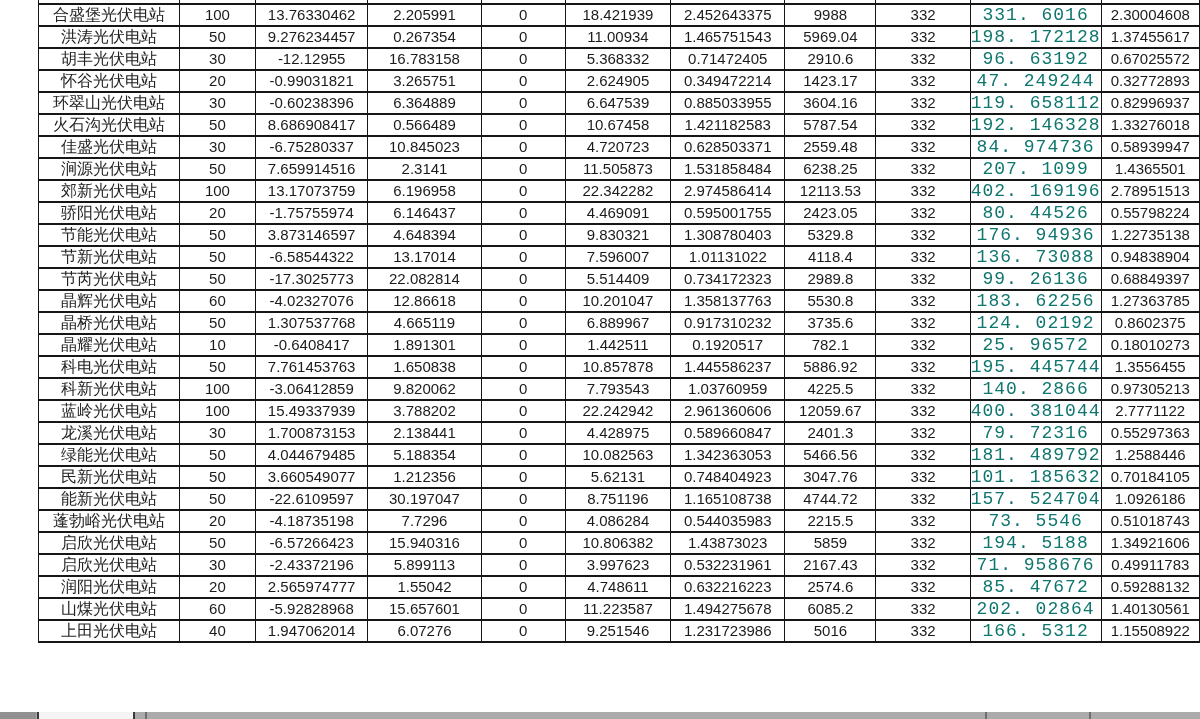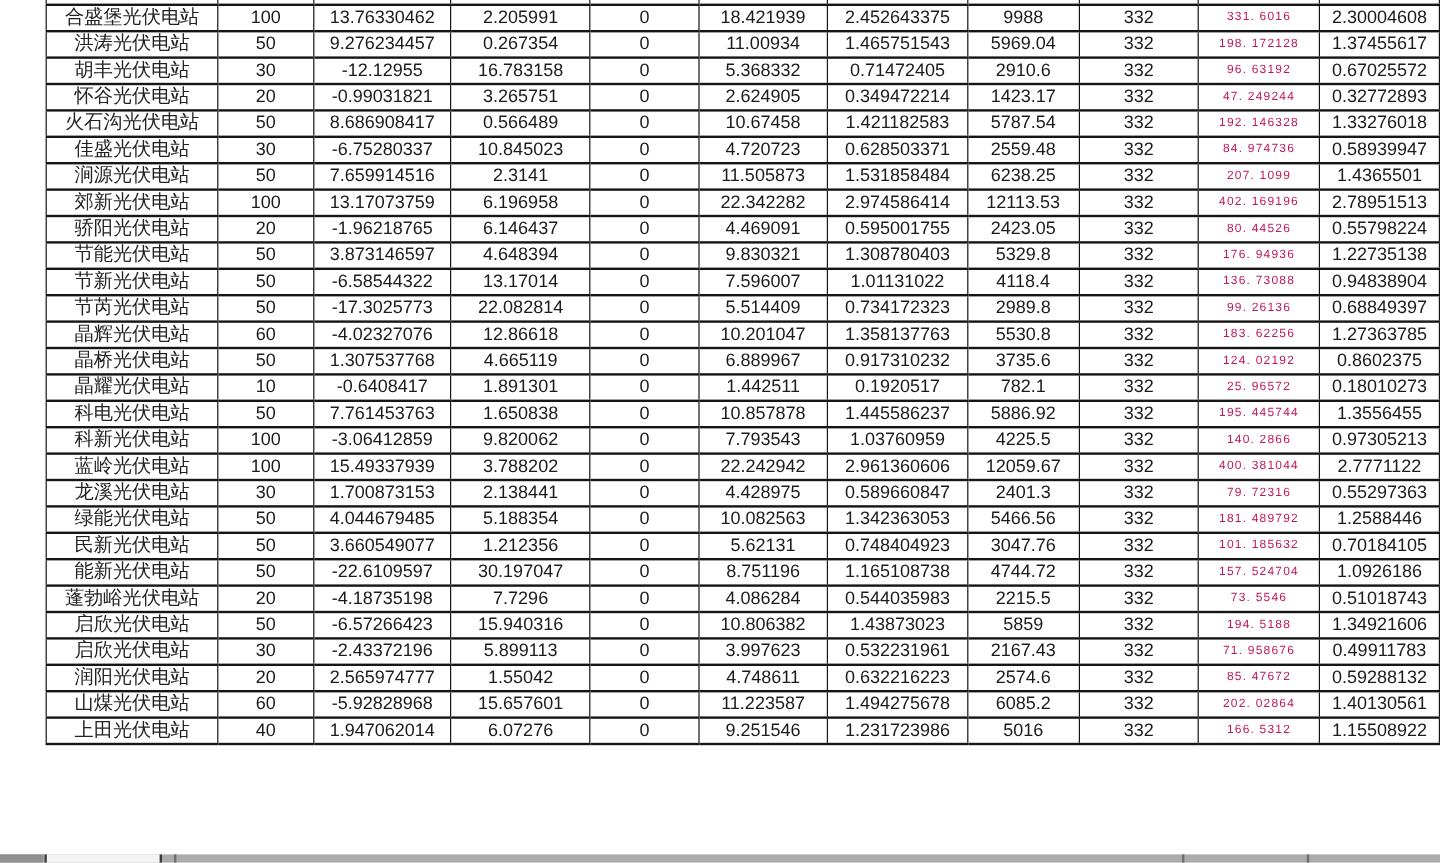--- a/index.html
+++ b/index.html
@@ -41,23 +41,23 @@
     height: 3px;
     line-height: 3px;
     border-top: none;
     font-size: 1px;
   }
   table.sheet td.name {
     font-size: 16px;
     color: #222222;
   }
   table.sheet td.serif {
-    font-family: Liberation Sans, sans-serif;
-    font-size: 10px;
-    color: #be185d;
+    font-family: Liberation Mono, monospace;
+    font-size: 18px;
+    color: #0f766e;
     letter-spacing: 1px;
   }
   .bottom-strip {
     position: absolute;
     left: 0;
     top: 712px;
     width: 1200px;
     height: 7px;
     background: #ababab;
   }
@@ -165,20 +165,33 @@
         <td>3.265751</td>
         <td>0</td>
         <td>2.624905</td>
         <td>0.349472214</td>
         <td>1423.17</td>
         <td>332</td>
         <td class="serif">47. 249244</td>
         <td>0.32772893</td>
       </tr>
       <tr>
+        <td class="name">环翠山光伏电站</td>
+        <td>30</td>
+        <td>-0.60238396</td>
+        <td>6.364889</td>
+        <td>0</td>
+        <td>6.647539</td>
+        <td>0.885033955</td>
+        <td>3604.16</td>
+        <td>332</td>
+        <td class="serif">119. 658112</td>
+        <td>0.82996937</td>
+      </tr>
+      <tr>
         <td class="name">火石沟光伏电站</td>
         <td>50</td>
         <td>8.686908417</td>
         <td>0.566489</td>
         <td>0</td>
         <td>10.67458</td>
         <td>1.421182583</td>
         <td>5787.54</td>
         <td>332</td>
         <td class="serif">192. 146328</td>
@@ -219,21 +232,21 @@
         <td>22.342282</td>
         <td>2.974586414</td>
         <td>12113.53</td>
         <td>332</td>
         <td class="serif">402. 169196</td>
         <td>2.78951513</td>
       </tr>
       <tr>
         <td class="name">骄阳光伏电站</td>
         <td>20</td>
-        <td>-1.96218765</td>
+        <td>-1.75755974</td>
         <td>6.146437</td>
         <td>0</td>
         <td>4.469091</td>
         <td>0.595001755</td>
         <td>2423.05</td>
         <td>332</td>
         <td class="serif">80. 44526</td>
         <td>0.55798224</td>
       </tr>
       <tr>

